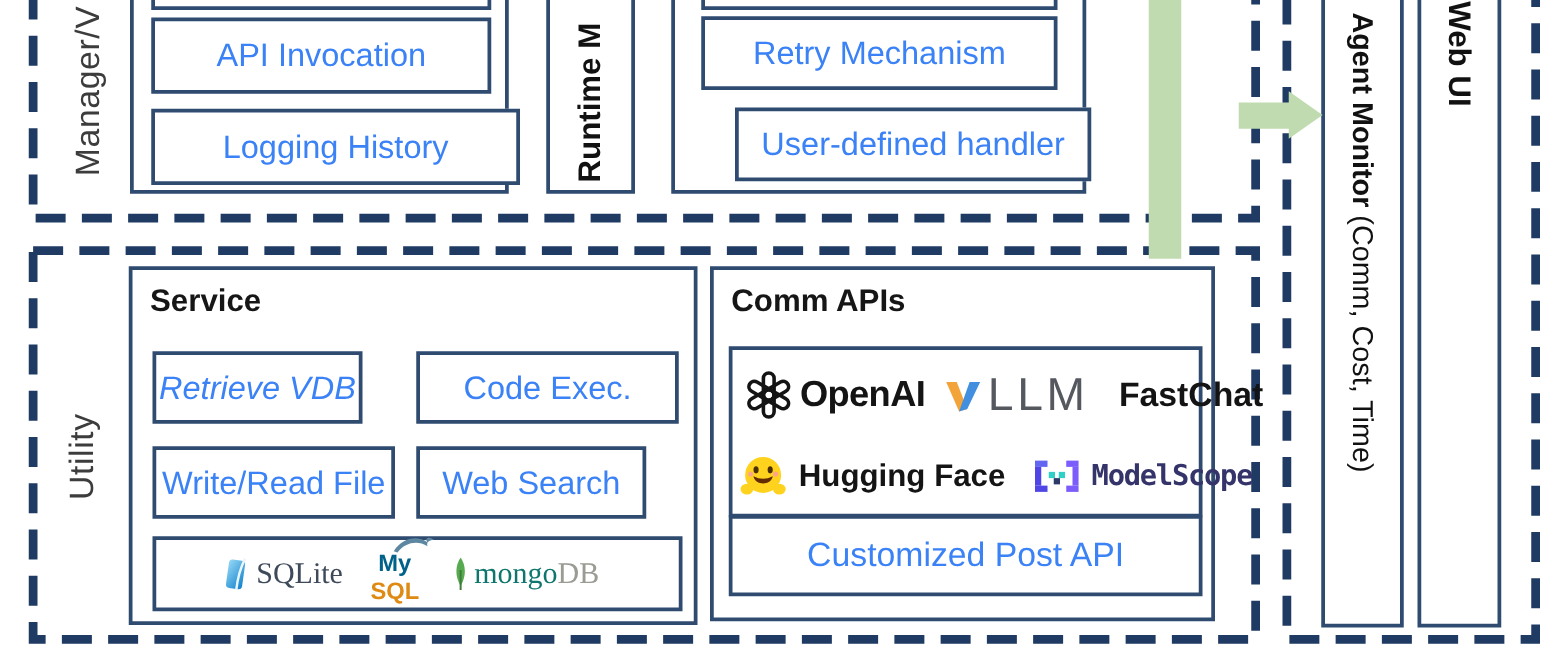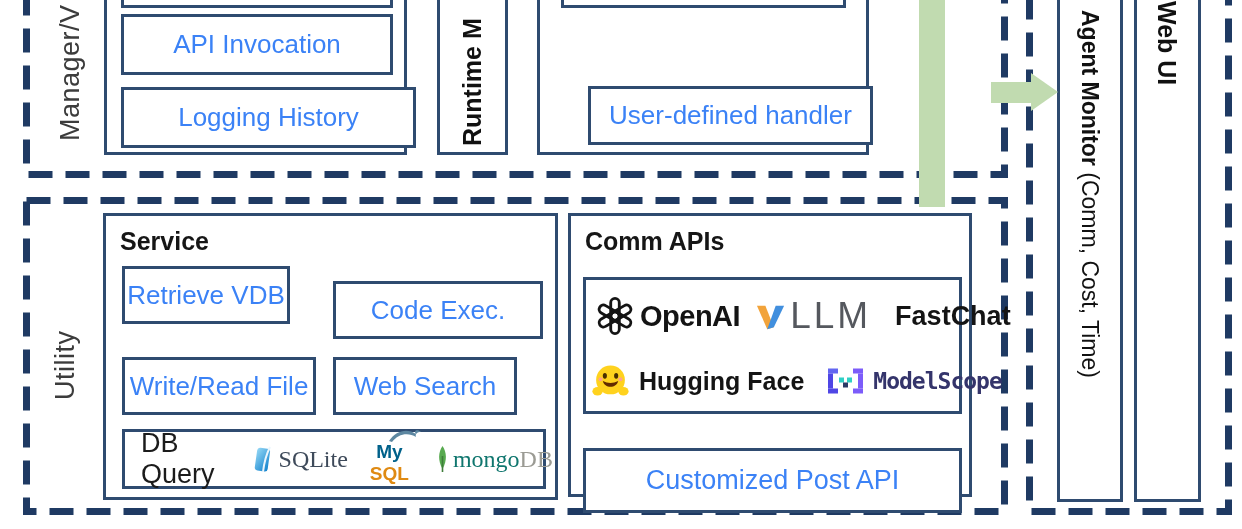--- a/index.html
+++ b/index.html
@@ -55,48 +55,50 @@
   </div>
   <div class="box cell" style="left:121px;top:87px;width:295px;height:61px;">
     <span>Logging History</span>
   </div>
 
   <div class="box" style="left:437px;top:-22px;width:71px;height:177px;"></div>
   <div class="vccw" style="left:458px;top:146px;font-size:25px;font-weight:bold;color:#111;">Runtime M</div>
 
   <div class="box" style="left:537px;top:-22px;width:332px;height:177px;"></div>
   <div class="box" style="left:561px;top:-27px;width:285px;height:35px;"></div>
+  <div class="box cell" style="left:561px;top:13px;width:285px;height:59px;">
+    <span>Retry Mechanism</span>
+  </div>
   <div class="box cell" style="left:588px;top:86px;width:285px;height:59px;">
     <span>User-defined handler</span>
   </div>
 
   <div class="abs green" style="left:919px;top:-10px;width:26px;height:217px;"></div>
   <div class="abs green" style="left:991px;top:82px;width:41px;height:21px;"></div>
   <div class="arrowhead" style="left:1031px;top:73px;"></div>
 
   <div class="vccw sidelabel" style="left:50px;top:400px;">Utility</div>
 
   <div class="box" style="left:103px;top:213px;width:455px;height:287px;"></div>
   <div class="hdr" style="left:120px;top:227px;">Service</div>
 
-  <div class="box cell" style="left:122px;top:266px;width:168px;height:58px;">
+  <div class="box cell" style="left:122px;top:281px;width:168px;height:58px;font-style:italic;">
     <span>Retrieve VDB</span>
   </div>
   <div class="box cell" style="left:333px;top:281px;width:210px;height:58px;">
     <span>Code Exec.</span>
   </div>
   <div class="box cell" style="left:122px;top:357px;width:194px;height:58px;">
     <span>Write/Read File</span>
   </div>
   <div class="box cell" style="left:333px;top:357px;width:184px;height:58px;">
     <span>Web Search</span>
   </div>
 
   <div class="box" style="left:122px;top:429px;width:424px;height:60px;display:flex;align-items:center;padding:0 16px;">
-    <span class="dbq-label">DB Query</span>
     <span class="logo-group" style="margin-left:38px;">
       <svg width="24" height="27" viewBox="0 0 24 27">
         <defs>
             <linearGradient id="sqlg" x1="0" y1="0" x2="1" y2="1">
           <stop offset="0" stop-color="#97d9f6"></stop>
               <stop offset="1" stop-color="#0f80cc"></stop>
         </linearGradient>
           </defs>
         <rect x="3" y="2" width="13" height="23" rx="3" fill="url(#sqlg)" transform="rotate(8 9 13)"></rect>
         <path d="M17,1 C13,9 11,17 10,26" stroke="#eaf5fc" stroke-width="2" fill="none"></path>
@@ -172,21 +174,21 @@
         <rect x="30" y="5" width="5" height="15" fill="#7C5CFA"></rect>
         <rect x="25" y="20" width="10" height="5" fill="#7C5CFA"></rect>
         <rect x="11" y="9" width="5" height="5" fill="#2FD0C5"></rect>
         <rect x="19" y="9" width="5" height="5" fill="#2FD0C5"></rect>
         <rect x="15" y="14" width="5" height="5" fill="#2B3A67"></rect>
       </svg>
       <span class="ms-text">ModelScope</span>
     </span>
   </div>
 
-  <div class="box cell" style="left:583px;top:448px;width:379px;height:65px;font-size:27px;">
+  <div class="box cell" style="left:583px;top:412px;width:379px;height:65px;font-size:27px;">
     <span>Customized Post API</span>
   </div>
 
   <div class="box" style="left:1057px;top:-22px;width:66px;height:524px;"></div>
   <div class="vcw" style="left:1103px;top:10px;font-size:23px;color:#111;">
     <span style="font-weight:bold;">Agent Monitor</span><span> (Comm, Cost, Time)</span>
   </div>
 
   <div class="box" style="left:1134px;top:-22px;width:67px;height:524px;"></div>
   <div class="vcw" style="left:1181px;top:1px;font-size:25px;font-weight:bold;color:#111;">Web UI</div>

